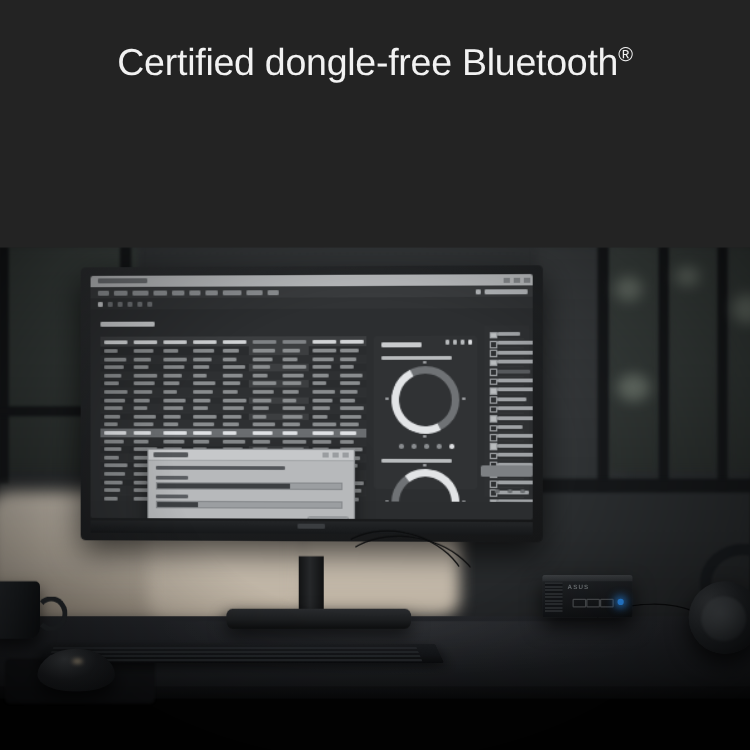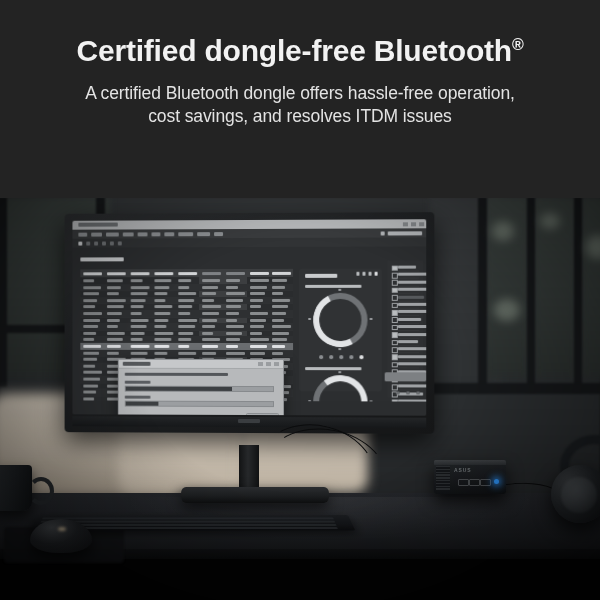--- a/index.html
+++ b/index.html
@@ -2,21 +2,21 @@
 <html><head>
 <meta charset="utf-8">
 <style>
   html,body{margin:0;padding:0;background:#000;}
   body{width:600px;height:600px;overflow:hidden;font-family:"Liberation Sans",sans-serif;}
   #stage{position:relative;width:600px;height:600px;background:#000;overflow:hidden;}
 
   
   .header{position:absolute;left:0;top:0;width:600px;height:198px;background:#232323;z-index:40;}
   .header-inner{position:absolute;left:0;right:0;top:34px;text-align:center;}
-  .headline{color:#f2f2f2;font-size:30px;line-height:1.14;font-weight:700;letter-spacing:-0.2px;margin:0 auto;max-width:520px;}
+  .headline{color:#f2f2f2;font-size:30px;line-height:1.14;font-weight:400;letter-spacing:-0.2px;margin:0 auto;max-width:520px;}
   .headline .reg{font-size:16px;vertical-align:super;}
   .subhead{color:#e3e3e3;font-size:17.5px;line-height:1.3;font-weight:400;margin:14px auto 0;max-width:560px;letter-spacing:-0.1px;}
 
   
   .scene{position:absolute;left:0;top:197px;width:600px;height:403px;overflow:hidden;
     background:linear-gradient(180deg,#2b2d2e 0%,#292b2c 28%,#212223 46%,#141516 62%,#0a0b0b 80%,#050505 100%);}
 
   
   .wall{position:absolute;left:0;top:0;width:600px;height:300px;
     background:linear-gradient(180deg,#35383a 0%,#303335 40%,#2a2d2f 75%,#232527 100%);filter:blur(1px);}
@@ -173,24 +173,20 @@
 </style>
 </head>
 <body>
 
 <div id="stage">
 
   <div class="header">
     <div class="header-inner">
       <div class="headline">
         <span>Certified dongle-free Bluetooth</span><span class="reg">®</span><br>
-      </div>
-      <div class="subhead">
-        <span>A certified Bluetooth dongle offers hassle-free operation,</span><br>
-        <span>cost savings, and resolves ITDM issues</span>
       </div>
     </div>
   </div>
 
   <div class="scene">
 
     <div class="wall"></div>
 
     <div class="window-pane" style="left:-10px;width:120px;height:180px;"></div>
     <div class="mullion" style="left:-2px;width:9px;height:190px;"></div>

